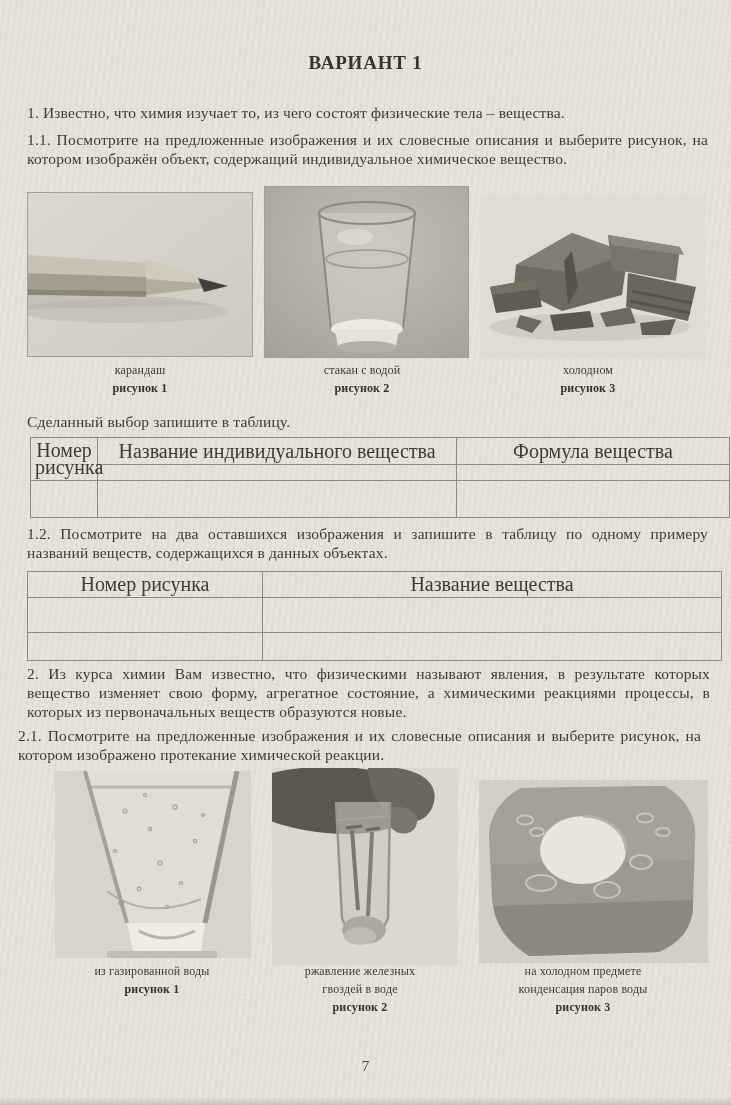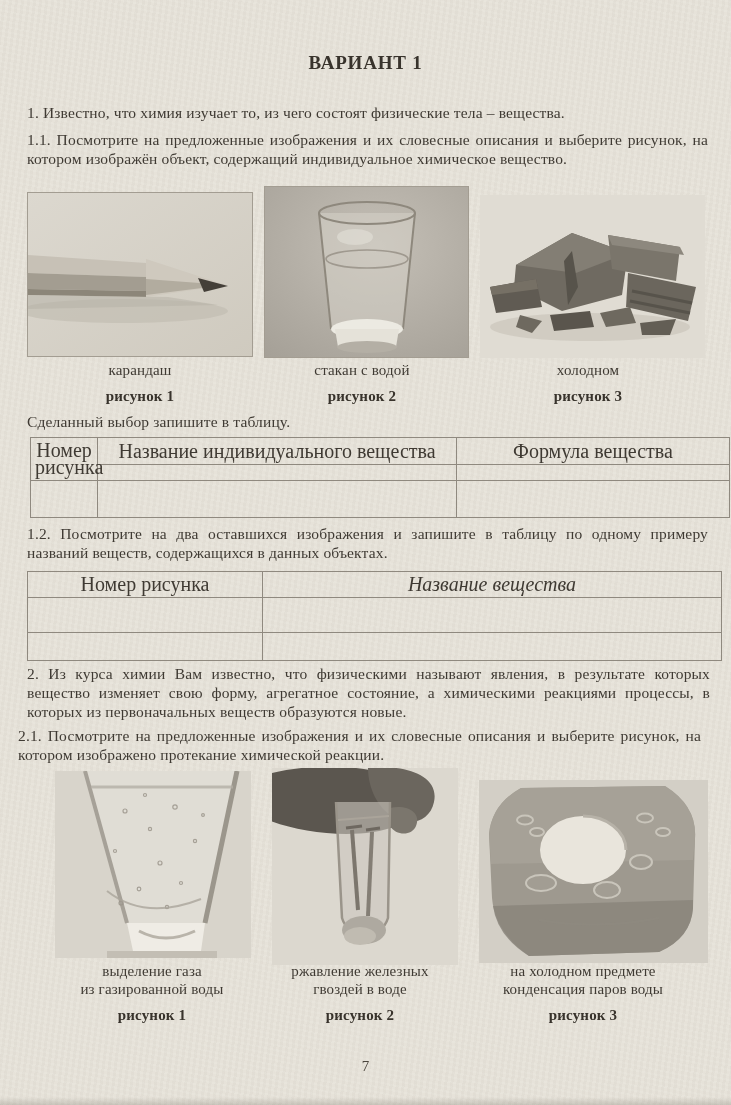--- a/index.html
+++ b/index.html
@@ -43,43 +43,43 @@
   .framed{outline:1px solid #a39d92;}
   .ph1{left:28px;top:193px;width:224px;height:163px;}
   .ph2{left:265px;top:187px;width:203px;height:170px;}
   .ph3{left:480px;top:195px;width:225px;height:163px;}
   .ph4{left:55px;top:771px;width:196px;height:187px;}
   .ph5{left:272px;top:768px;width:186px;height:197px;}
   .ph6{left:479px;top:780px;width:229px;height:183px;}
 
   .cap{
     position:absolute;width:200px;text-align:center;
-    font-size:15px;line-height:18px;letter-spacing:.15px;
-  }
-  .cap .figlabel{font-weight:bold;margin-top:8px;color:#38332c;text-align:center;}
+    font-size:12px;line-height:18px;letter-spacing:.15px;
+  }
+  .cap .figlabel{font-weight:bold;margin-top:0;color:#38332c;text-align:center;}
   .cap1{left:40px;top:361px;}
   .cap2{left:262px;top:361px;}
   .cap3{left:488px;top:361px;}
   .cap4{left:52px;top:962px;}
   .cap5{left:260px;top:962px;}
   .cap6{left:483px;top:962px;}
 
   table{border-collapse:collapse;position:absolute;table-layout:fixed;}
   td,th{border:1px solid #8f897f;font-weight:normal;font-size:20px;
         padding:1px 4px;vertical-align:middle;text-align:center;color:#3f3a33;}
   .t1{left:30px;top:437px;width:672px;}
   .t1 .c1{width:58px;line-height:17px;}
   .t1 .c2{width:350px;}
   .t1 .c3{width:264px;}
   .t1 .hrow th{height:24px;}
   .t1 .thin td{height:13px;}
   .t1 .ans td{height:34px;}
   .t2{left:27px;top:571px;width:676px;}
   .t2 .c1{width:226px;}
-  .t2 .c2{width:450px;font-style:italic;}
+  .t2 .c2{width:450px;}
   .t2 .hrow th{height:20px;}
   .t2 .r1 td{height:32px;}
   .t2 .r2 td{height:25px;}
 
   .pagenum{
     position:absolute;left:0;top:1058px;width:731px;
     text-align:center;font-size:15px;color:#4a453d;
   }
 </style>
 </head>
@@ -271,21 +271,20 @@
         <ellipse cx="46" cy="40" rx="8" ry="4.5"></ellipse>
         <ellipse cx="58" cy="52" rx="7" ry="4"></ellipse>
         <ellipse cx="166" cy="38" rx="8" ry="4.5"></ellipse>
         <ellipse cx="184" cy="52" rx="7" ry="4"></ellipse>
       </g>
       <path d="M60,140 Q120,150 180,138" fill="none" stroke="#8f8a80" stroke-width="2" opacity="0.7"></path>
     </svg>
   </div>
 
   <div class="cap cap4">
-    <div>выделение газа</div>
     <div>из газированной воды</div>
     <div class="figlabel">рисунок 1</div>
   </div>
   <div class="cap cap5">
     <div>ржавление железных</div>
     <div>гвоздей в воде</div>
     <div class="figlabel">рисунок 2</div>
   </div>
   <div class="cap cap6">
     <div>на холодном предмете</div>

